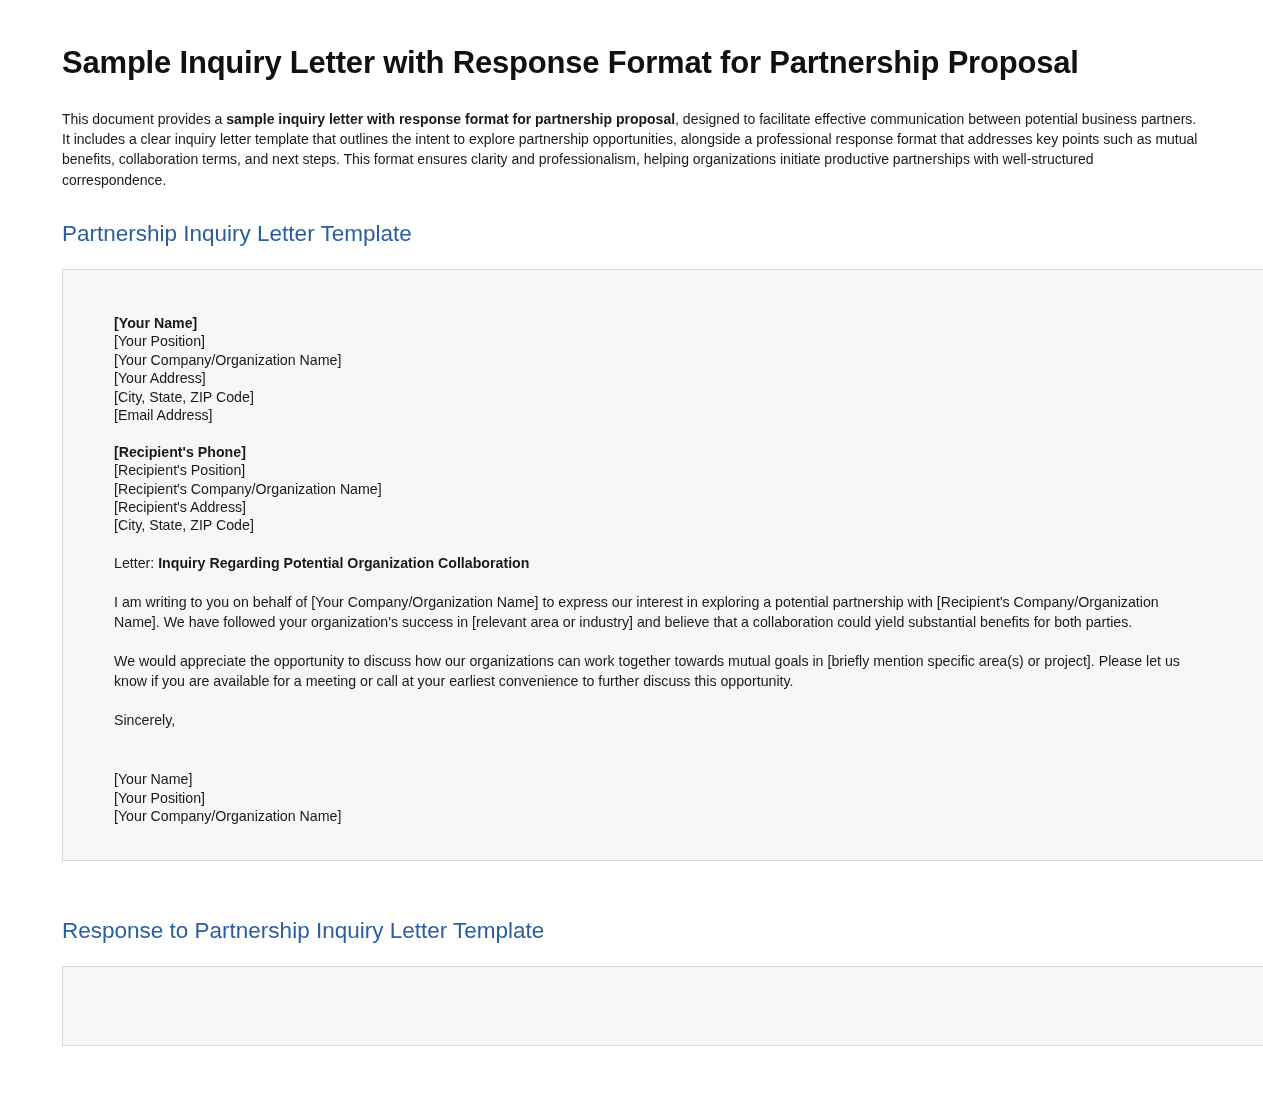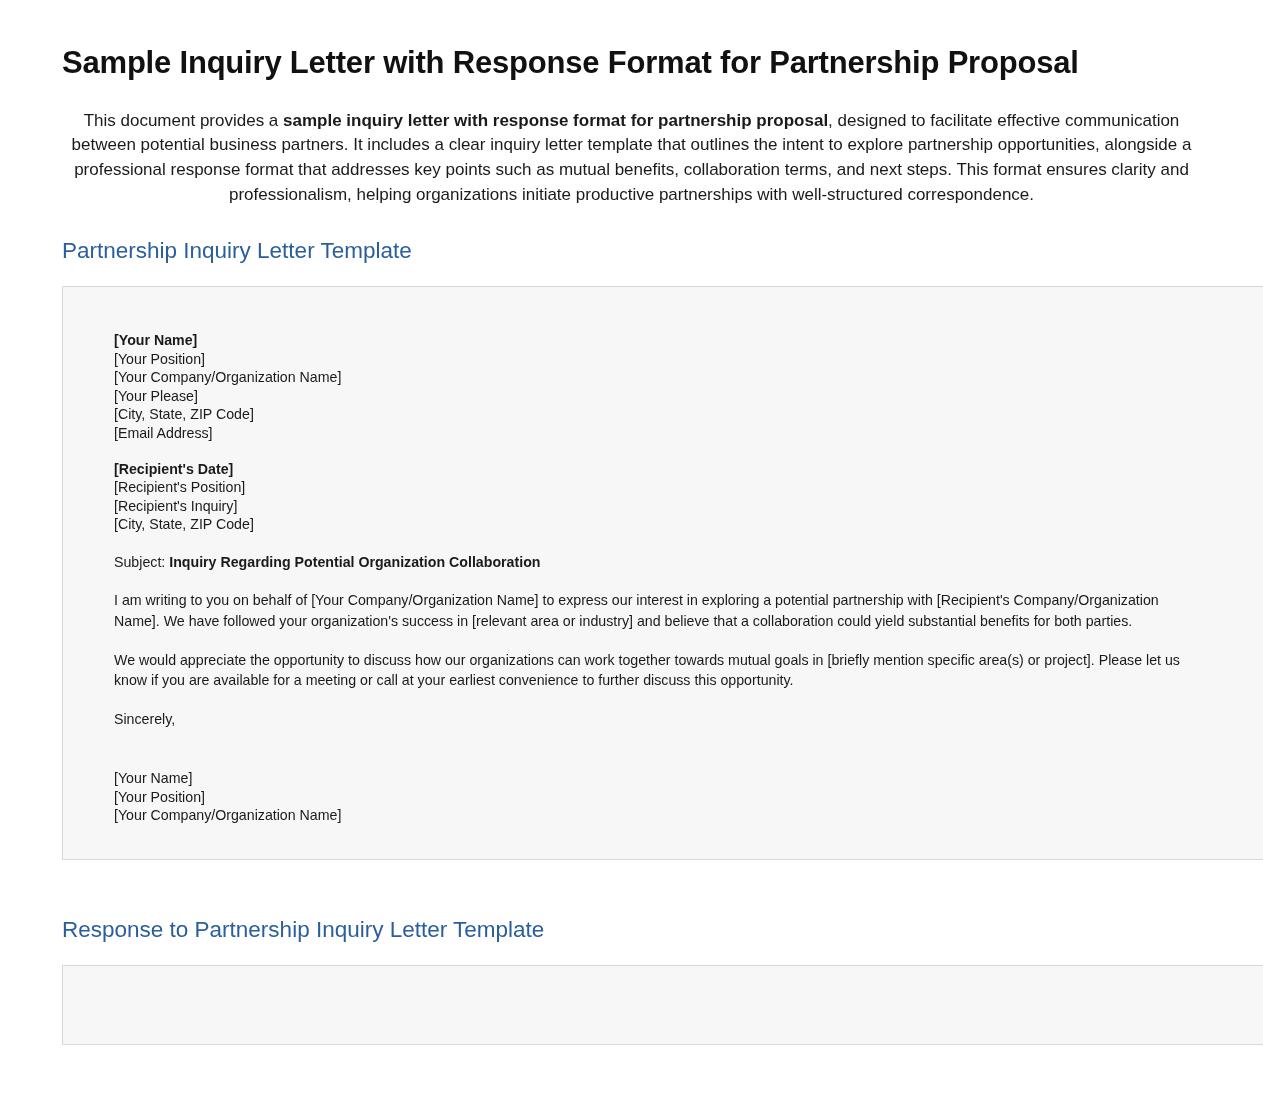--- a/index.html
+++ b/index.html
@@ -21,26 +21,26 @@
   }
   h1.doc-title {
     font-size: 31px;
     line-height: 1.25;
     font-weight: bold;
     margin: 0 0 26px 0;
     color: #111111;
     letter-spacing: -0.2px;
   }
   p.intro {
-    font-size: 17px;
+    font-size: 14px;
     line-height: 1.45;
     margin: 0 0 30px 0;
     color: #1a1a1a;
     max-width: 1140px;
-    text-align: center;
+    text-align: left;
   }
   p.intro b { font-weight: bold; }
   h2.section-title {
     color: #2b5e9c;
     font-size: 22.5px;
     font-weight: normal;
     margin: 0 0 22px 0;
     line-height: 1.2;
   }
   .letter-box {
@@ -84,33 +84,34 @@
 
   <h2 class="section-title">Partnership Inquiry Letter Template</h2>
 
   <div class="letter-box">
     <div class="letter-inner">
 
       <div class="blk">
         <span class="line strong">[Your Name]</span>
         <span class="line">[Your Position]</span>
         <span class="line">[Your Company/Organization Name]</span>
-        <span class="line">[Your Please]</span>
+        <span class="line">[Your Address]</span>
         <span class="line">[City, State, ZIP Code]</span>
         <span class="line">[Email Address]</span>
       </div>
 
       <div class="blk">
-        <span class="line strong">[Recipient's Date]</span>
+        <span class="line strong">[Recipient's Phone]</span>
         <span class="line">[Recipient's Position]</span>
-        <span class="line">[Recipient's Inquiry]</span>
+        <span class="line">[Recipient's Company/Organization Name]</span>
+        <span class="line">[Recipient's Address]</span>
         <span class="line">[City, State, ZIP Code]</span>
       </div>
 
-      <p class="para subject"><span>Subject: </span><b>Inquiry Regarding Potential Organization Collaboration</b></p>
+      <p class="para subject"><span>Letter: </span><b>Inquiry Regarding Potential Organization Collaboration</b></p>
 
 
       <p class="para">I am writing to you on behalf of [Your Company/Organization Name] to express our interest in exploring a potential partnership with [Recipient's Company/Organization Name]. We have followed your organization's success in [relevant area or industry] and believe that a collaboration could yield substantial benefits for both parties.</p>
 
       <p class="para">We would appreciate the opportunity to discuss how our organizations can work together towards mutual goals in [briefly mention specific area(s) or project]. Please let us know if you are available for a meeting or call at your earliest convenience to further discuss this opportunity.</p>
 
 
       <p class="para">Sincerely,</p>
 
       <div class="sig-gap"></div>

